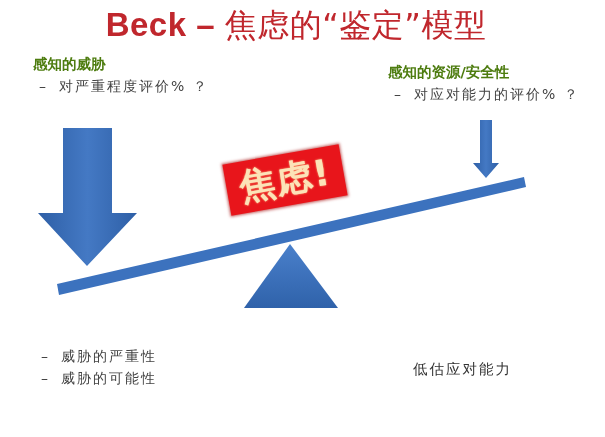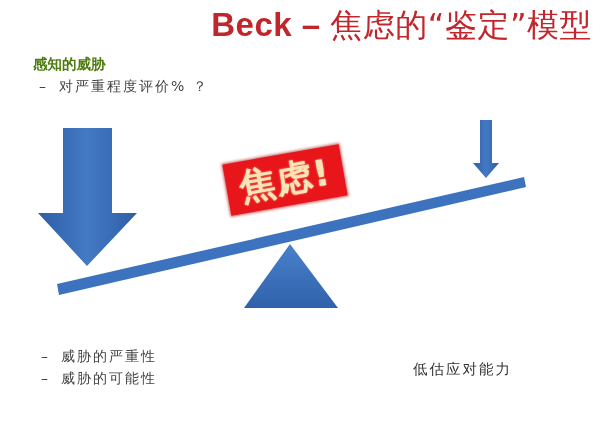--- a/index.html
+++ b/index.html
@@ -13,21 +13,21 @@
       position: relative;
       overflow: hidden;
       font-family: "DejaVu Sans", sans-serif;
       color: #222;
     }
     .title {
       position: absolute;
       left: 0;
       top: 4px;
       width: 592px;
-      text-align: right;
+      text-align: center;
       font-family: "Liberation Sans", "DejaVu Sans", sans-serif;
       font-size: 33px;
       font-weight: bold;
       color: #C0272D;
       letter-spacing: 0.5px;
       line-height: 42px;
     }
     .title .cn {
       font-weight: normal;
       font-family: "DejaVu Sans", sans-serif;
@@ -94,20 +94,24 @@
 </div>
 
 <div class="block" style="left:33px; top:53px;">
   <div class="head">感知的威胁</div>
   <div class="bullet">
     <span class="dash">–</span><span>对严重程度评价% ？</span>
   </div>
 </div>
 
 <div class="block" style="left:388px; top:61px;">
+  <div class="head">感知的资源/安全性</div>
+  <div class="bullet">
+    <span class="dash">–</span><span>对应对能力的评价% ？</span>
+  </div>
 </div>
 
 <svg class="diagram" width="605" height="437" viewBox="0 0 605 437">
   <defs>
     <linearGradient id="blueGrad" x1="0" y1="0" x2="1" y2="0">
       <stop offset="0" stop-color="#2E5FA6"></stop>
       <stop offset="0.5" stop-color="#4479C4"></stop>
       <stop offset="1" stop-color="#2E5FA6"></stop>
     </linearGradient>
     <linearGradient id="triGrad" x1="0" y1="0" x2="0" y2="1">

